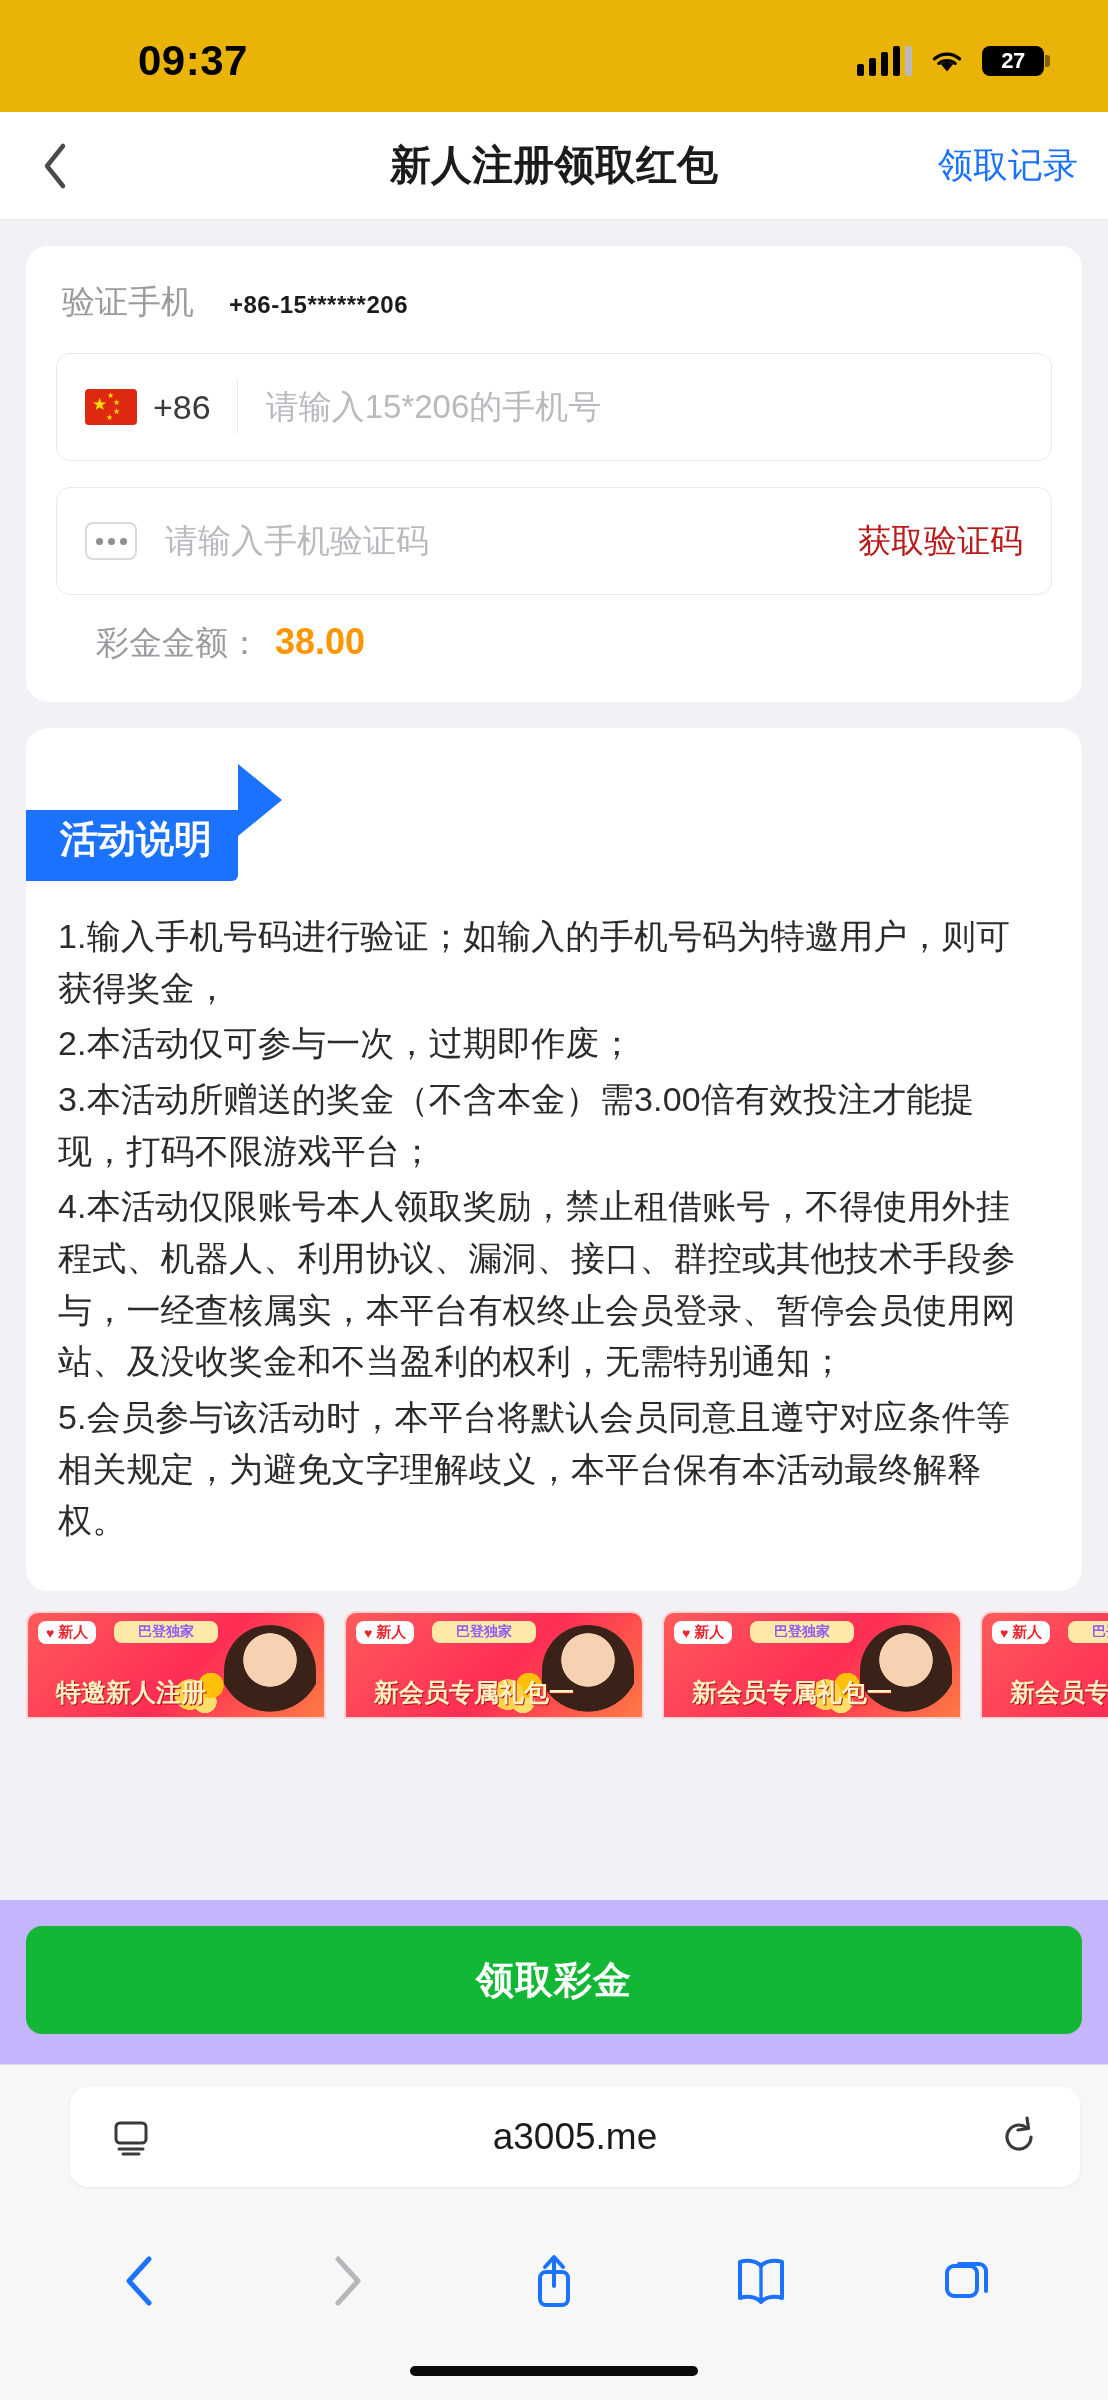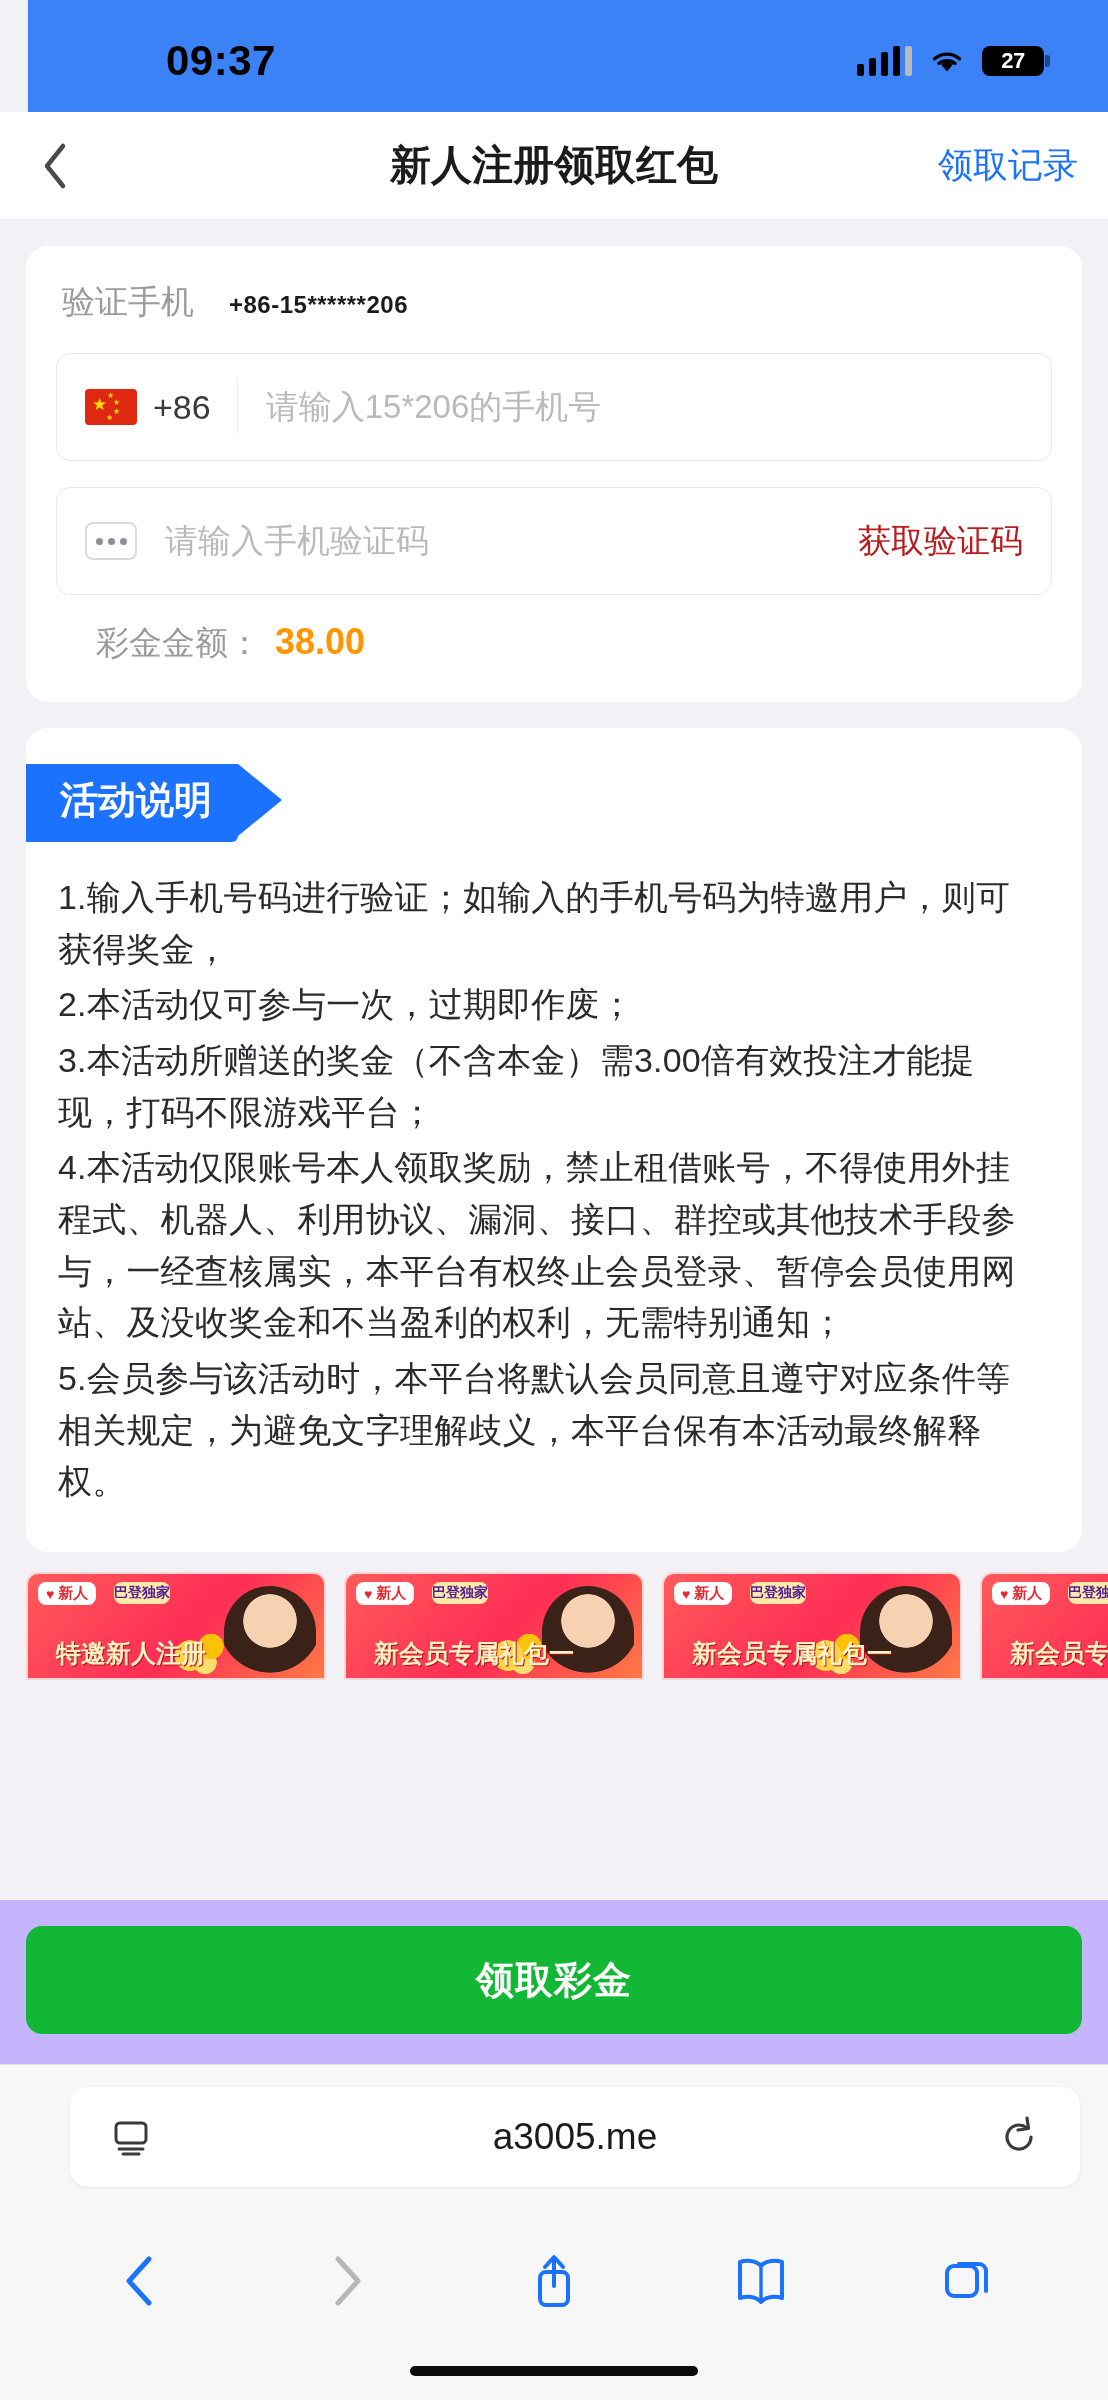--- a/index.html
+++ b/index.html
@@ -14,27 +14,26 @@
     position: relative;
     width: 1108px;
     height: 2400px;
     background: #f2f2f6;
     overflow: hidden;
   }
 
   
   .status-bar {
     height: 112px;
-    background: #3b82f6;
+    background: #eab308;
     display: flex;
     align-items: center;
     justify-content: space-between;
     padding: 0 64px 0 0;
     position: relative;
-    margin-left: 28px;
   }
   .status-time {
     font-size: 42px;
     font-weight: 700;
     color: #000;
     letter-spacing: 0.5px;
     margin-left: 138px;
     margin-top: 10px;
   }
   .status-right {
@@ -193,23 +192,24 @@
     border-radius: 22px;
     padding: 36px 30px 40px 0;
     margin-bottom: 20px;
   }
   .ribbon-wrap { position: relative; display: inline-block; margin-bottom: 30px; }
   .ribbon {
     background: #1a72ff;
     color: #fff;
     font-size: 38px;
     font-weight: 700;
-    padding: 11px 26px 16px 34px;
+    padding: 4px 26px 16px 34px;
     border-radius: 0 0 6px 0;
     display: inline-block;
+    margin-top: 46px;
   }
   .ribbon-tip {
     position: absolute;
     right: -44px; top: 0;
     width: 0; height: 0;
     border-top: 36px solid transparent;
     border-bottom: 36px solid transparent;
     border-left: 44px solid #1a72ff;
   }
   .rules-body { padding: 0 14px 0 32px; }
@@ -248,24 +248,24 @@
     font-weight: 700;
     padding: 2px 8px;
     border-radius: 8px;
     display: flex; align-items: center; gap: 4px;
   }
   .banner .b-tag .heart { color: #e8262f; font-size: 14px; }
   .banner .b-tag2 {
     position: absolute;
     left: 86px; top: 8px;
     background: #ffe9a8;
-    color: #4c1d95;
+    color: #8b5cf6;
     font-size: 14px;
     font-weight: 700;
-    padding: 2px 0;
+    padding: 2px 24px;
     border-radius: 8px;
   }
   .banner .b-title {
     position: absolute;
     left: 12px; bottom: 8px;
     color: #fff3c4;
     font-size: 25px;
     font-weight: 700;
     text-shadow: 1px 1px 0 #b01010;
     white-space: nowrap;

